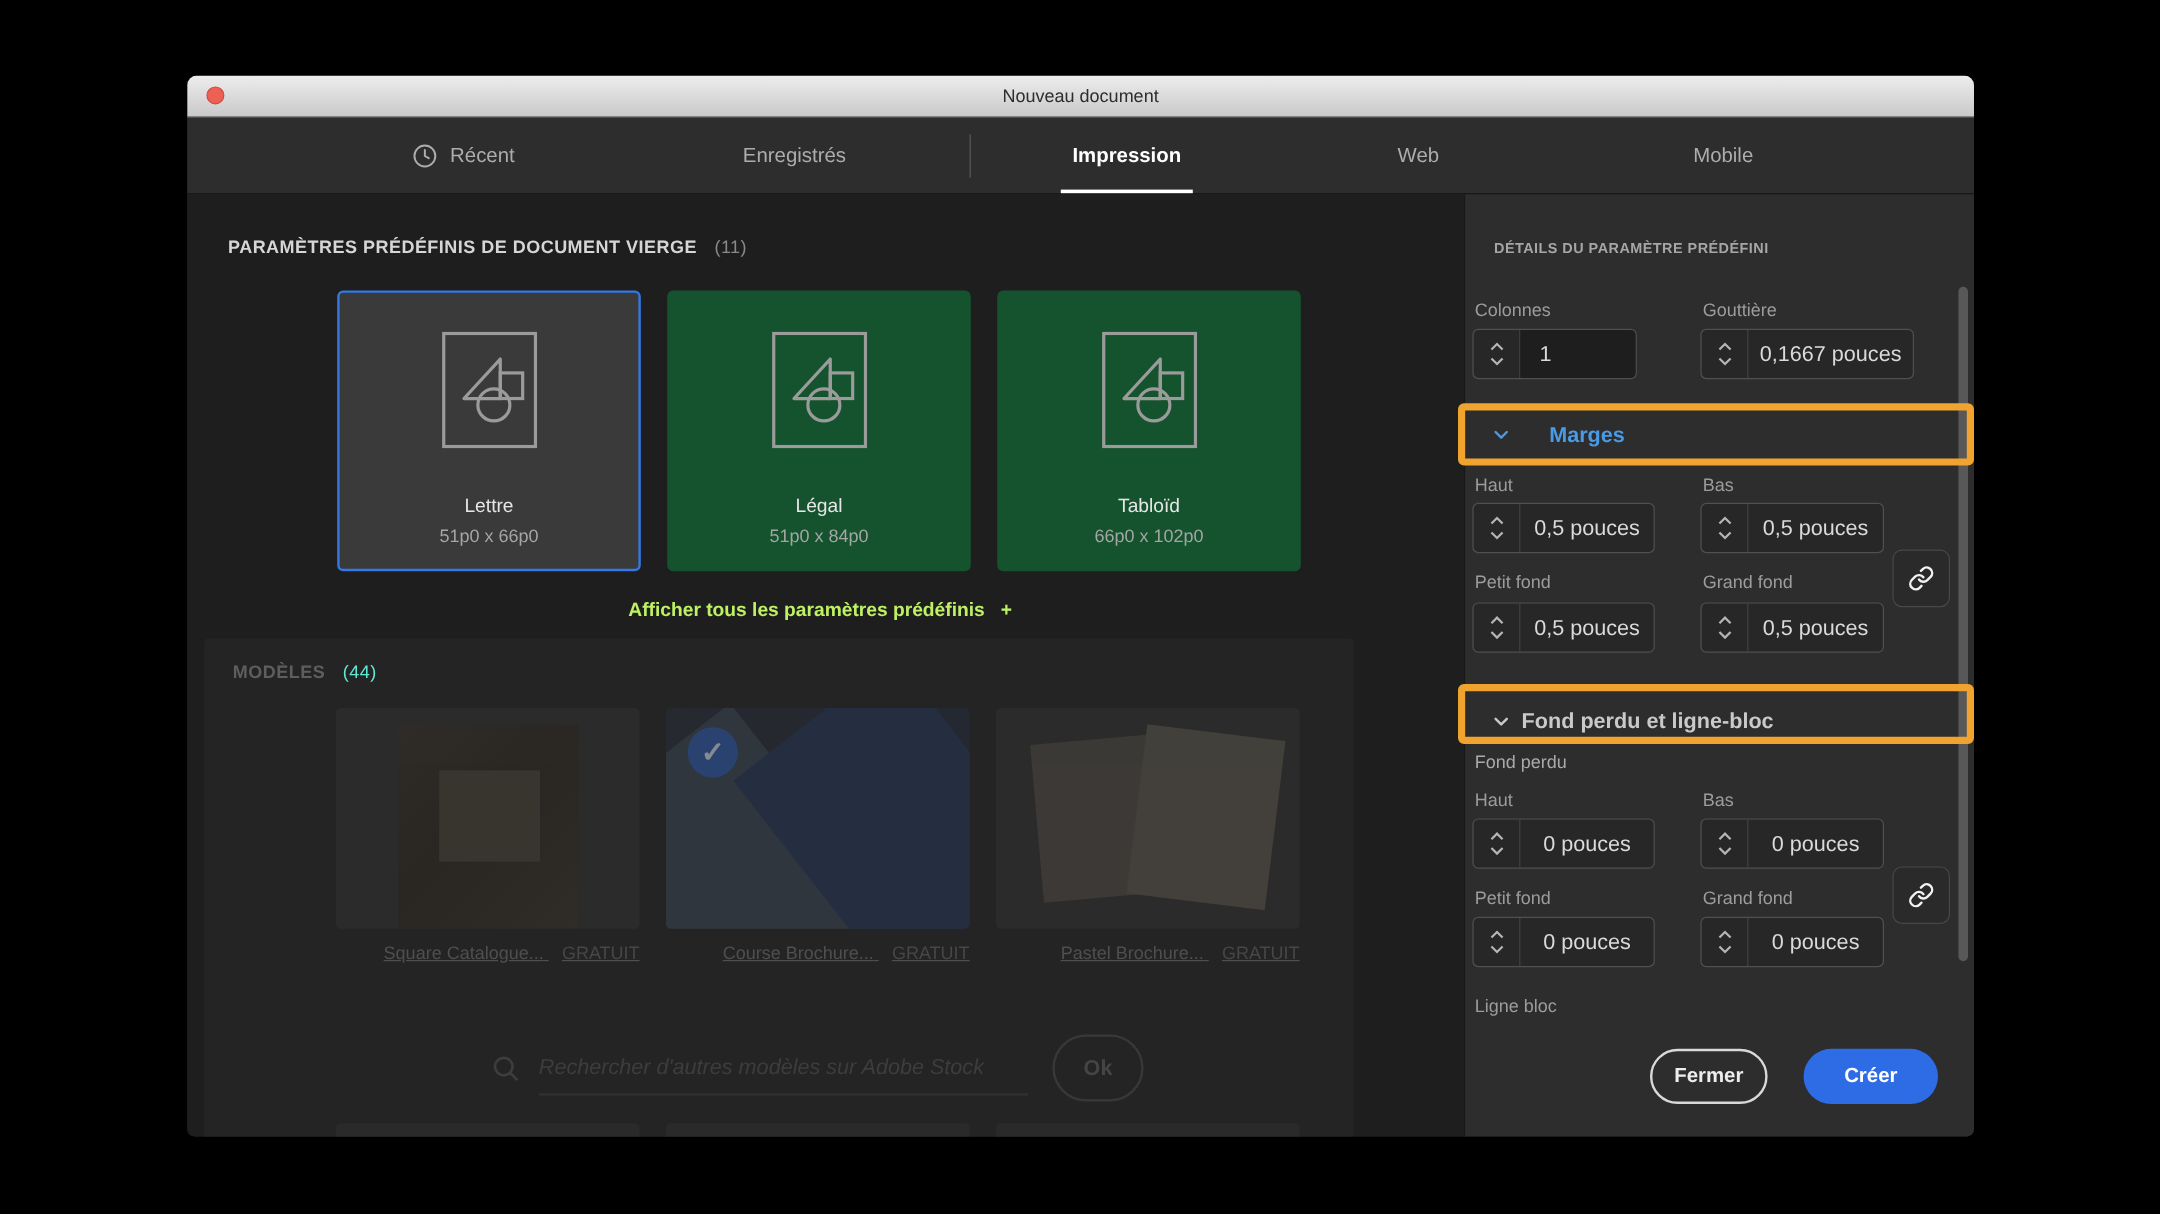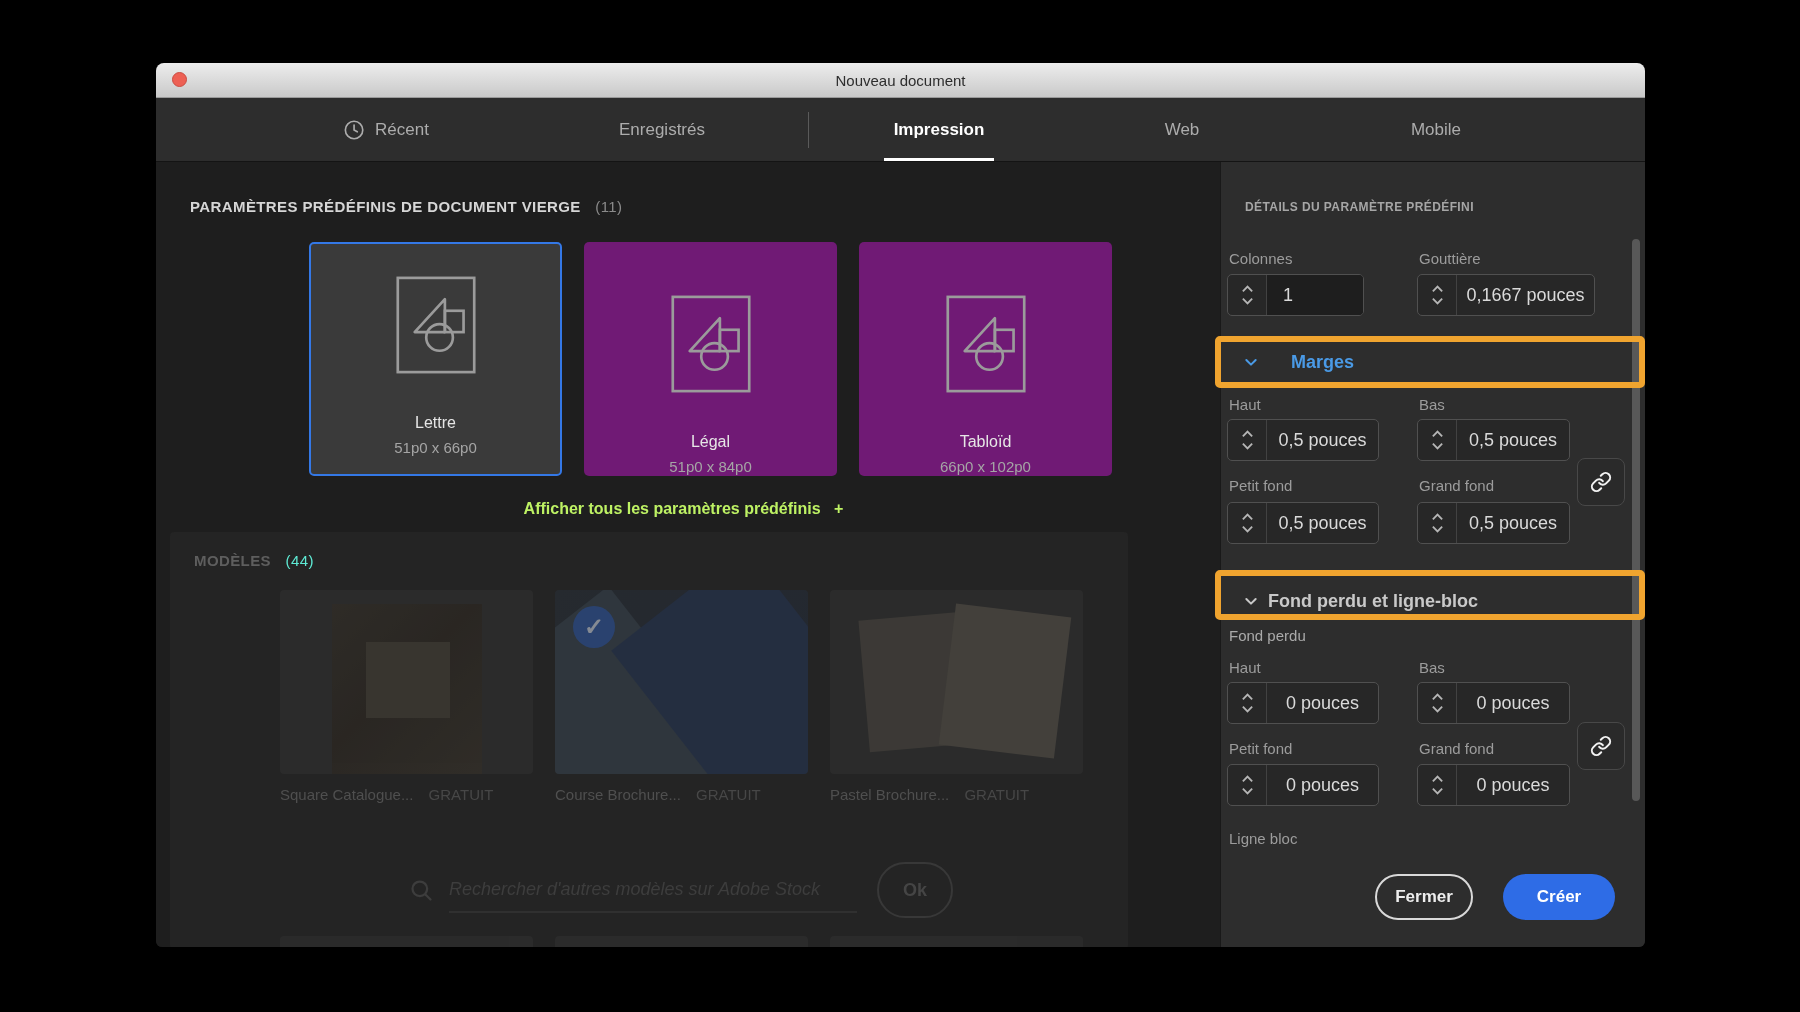--- a/index.html
+++ b/index.html
@@ -20,23 +20,23 @@
   .tab.active{color:#ffffff;font-weight:bold;}
   .tab-underline{position:absolute;bottom:0;width:110px;height:3px;background:#fff;transform:translateX(-50%);}
   .tab-sep{position:absolute;top:14px;width:1px;height:36px;background:#5a5a5a;}
   
   .content{display:flex;height:787px;}
   .left{position:relative;width:1064px;background:#1e1e1e;}
   .right{position:relative;flex:1;background:#2d2d2d;border-left:1px solid #191919;}
   
   .bp-heading{position:absolute;left:34px;top:36px;font-size:15px;font-weight:bold;color:#d6d6d6;letter-spacing:.4px;}
   .bp-heading .count{font-weight:normal;color:#8a8a8a;margin-left:10px;}
-  .cards{position:absolute;left:125px;top:80px;display:flex;gap:22px;margin-left:28px;}
-  .card{width:253px;height:234px;background:#701a75;border-radius:5px;box-sizing:border-box;
-        display:flex;flex-direction:column;align-items:center;padding-top:53px;}
+  .cards{position:absolute;left:125px;top:80px;display:flex;gap:22px;}
+  .card{width:253px;height:234px;background:#14532d;border-radius:5px;box-sizing:border-box;
+        display:flex;flex-direction:column;align-items:center;padding-top:34px;}
   .card.selected{background:#3a3a3a;border:2px solid #3478e6;padding-top:32px;}
   .card .name{margin-top:40px;font-size:16px;color:#e6e6e6;}
   .card .size{margin-top:7px;font-size:15px;color:#a5a5a5;}
   .show-all{position:absolute;left:125px;top:338px;width:805px;text-align:center;
             font-size:16px;font-weight:bold;color:#bef264;cursor:default;}
   .show-all .plus{margin-left:9px;}
   
   .tpl-panel{position:absolute;left:14px;top:370px;width:958px;height:417px;background:#242424;
              border-radius:4px;overflow:hidden;}
   .tpl-heading{position:absolute;left:24px;top:20px;font-size:15px;font-weight:bold;color:#5e5e5e;letter-spacing:.4px;}
@@ -48,21 +48,21 @@
             background:linear-gradient(135deg,#332d25 0%,#2a241d 45%,#352f26 100%);}
   .t1-card{position:absolute;left:86px;top:52px;width:84px;height:76px;background:#443e33;}
   .t2-bg{position:absolute;inset:0;background:linear-gradient(120deg,#232a33 0%,#202835 55%,#1d2738 100%);}
   .t2-page1{position:absolute;left:-34px;top:26px;width:170px;height:210px;background:#33404d;transform:rotate(-38deg);}
   .t2-page2{position:absolute;right:-26px;top:-16px;width:170px;height:230px;background:#203253;transform:rotate(-38deg);}
   .t2-check{position:absolute;left:18px;top:16px;width:42px;height:42px;border-radius:50%;background:#2b57a8;
             display:flex;align-items:center;justify-content:center;color:#cfd9ea;font-size:24px;font-weight:bold;}
   .t3-page1{position:absolute;left:34px;top:26px;width:104px;height:132px;background:#4a463f;transform:rotate(-5deg);}
   .t3-page2{position:absolute;right:20px;top:20px;width:116px;height:142px;background:#575249;transform:rotate(7deg);}
   .tile-labels{position:absolute;left:110px;top:254px;display:flex;gap:22px;}
-  .tile-label{width:253px;text-align:left;font-size:15px;color:#4f4f4f;white-space:nowrap;}
+  .tile-label{width:253px;text-align:right;font-size:15px;color:#4f4f4f;white-space:nowrap;text-decoration:underline;}
   .tile-label .badge{margin-left:11px;color:#474747;}
   .search-row{position:absolute;left:238px;top:330px;display:flex;align-items:center;}
   .search-field{margin-left:14px;width:408px;height:44px;display:flex;align-items:center;
                 border-bottom:2px solid #303030;}
   .search-ph{font-style:italic;font-size:18px;color:#3d3d3d;white-space:nowrap;}
   .ok-btn{margin-left:20px;width:72px;height:52px;border:2px solid #383838;border-radius:28px;
           display:flex;align-items:center;justify-content:center;color:#454545;font-size:18px;font-weight:bold;}
   .hint-row{position:absolute;left:110px;top:404px;display:flex;gap:22px;opacity:.7;}
   .hint-tile{width:253px;height:16px;background:#2e2e2e;border-radius:4px 4px 0 0;}
   

